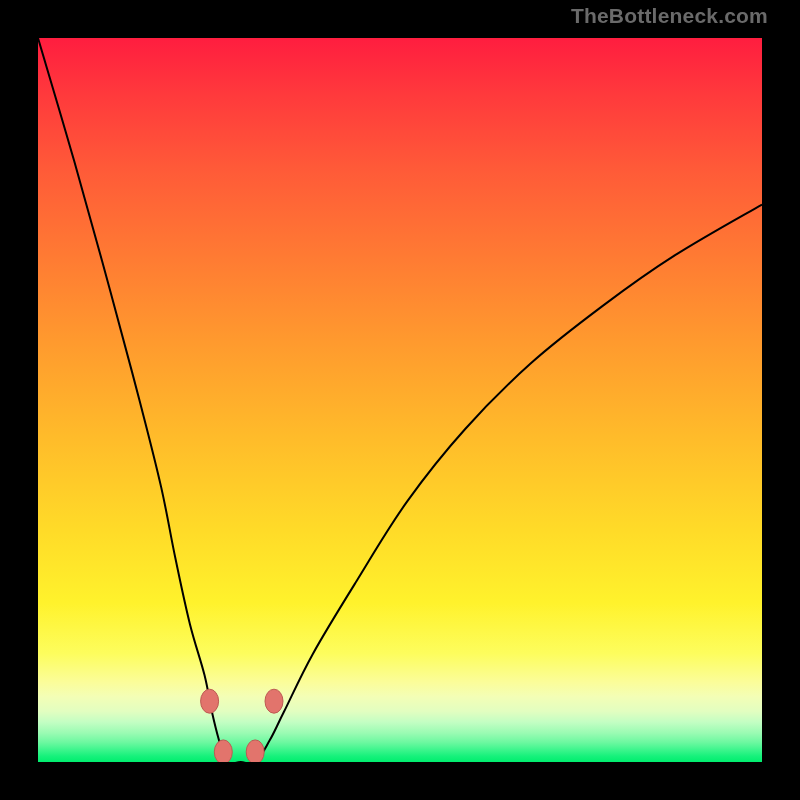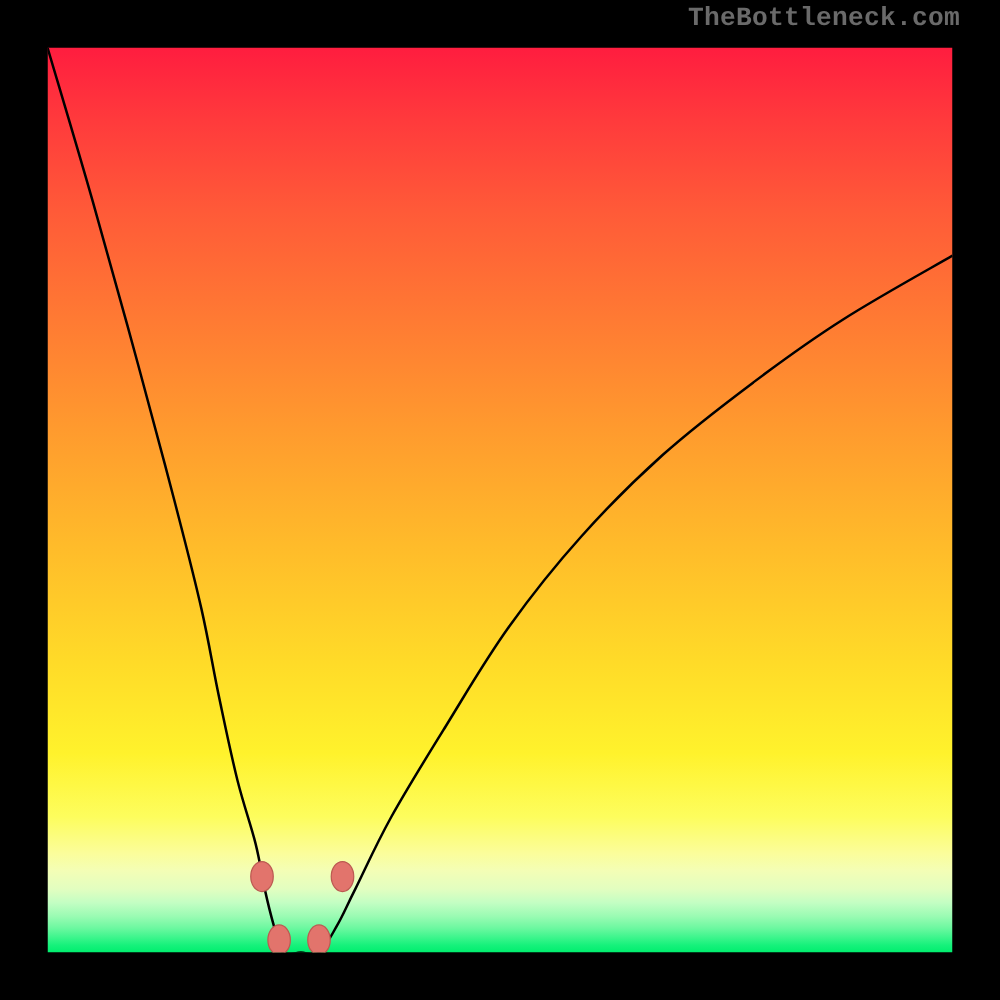--- a/index.html
+++ b/index.html
@@ -58,21 +58,21 @@
     top: 0;
     left: 0;
     width: 724px;
     height: 724px;
     overflow: visible;
   }
   .attribution {
     position: absolute;
     top: 4px;
     right: 32px;
-    font-family: Liberation Mono, monospace;
+    font-family: Liberation Sans, sans-serif;
     font-size: 21px;
     font-weight: bold;
     color: #6a6a6a;
     letter-spacing: 0.2px;
   }
 </style>
 </head>
 <body>
 
 <div class="frame">

